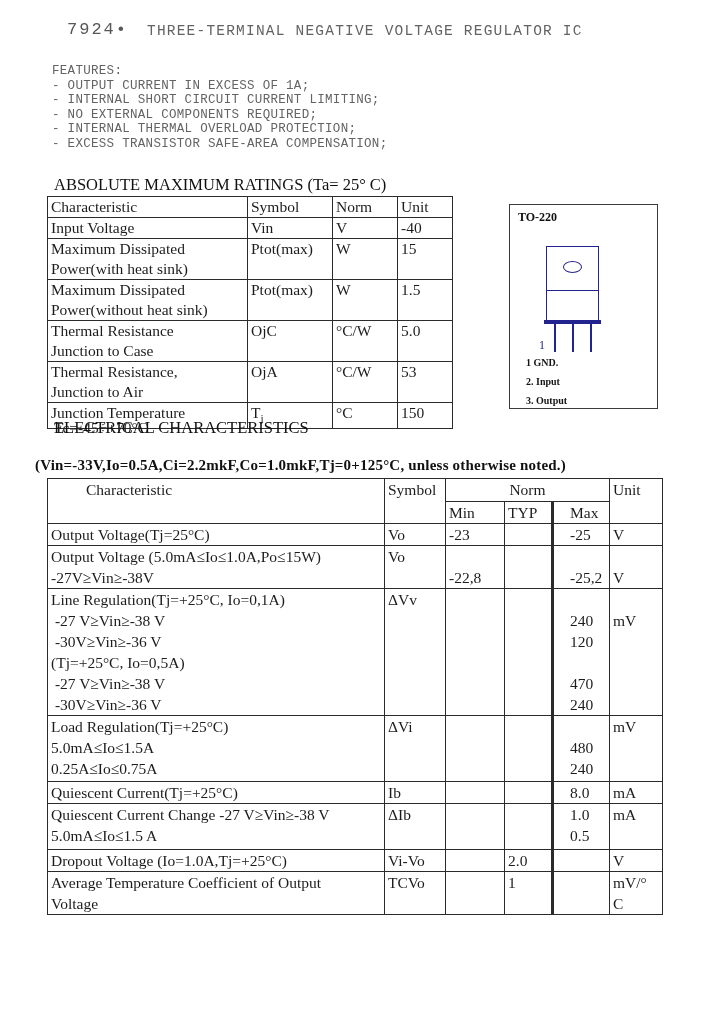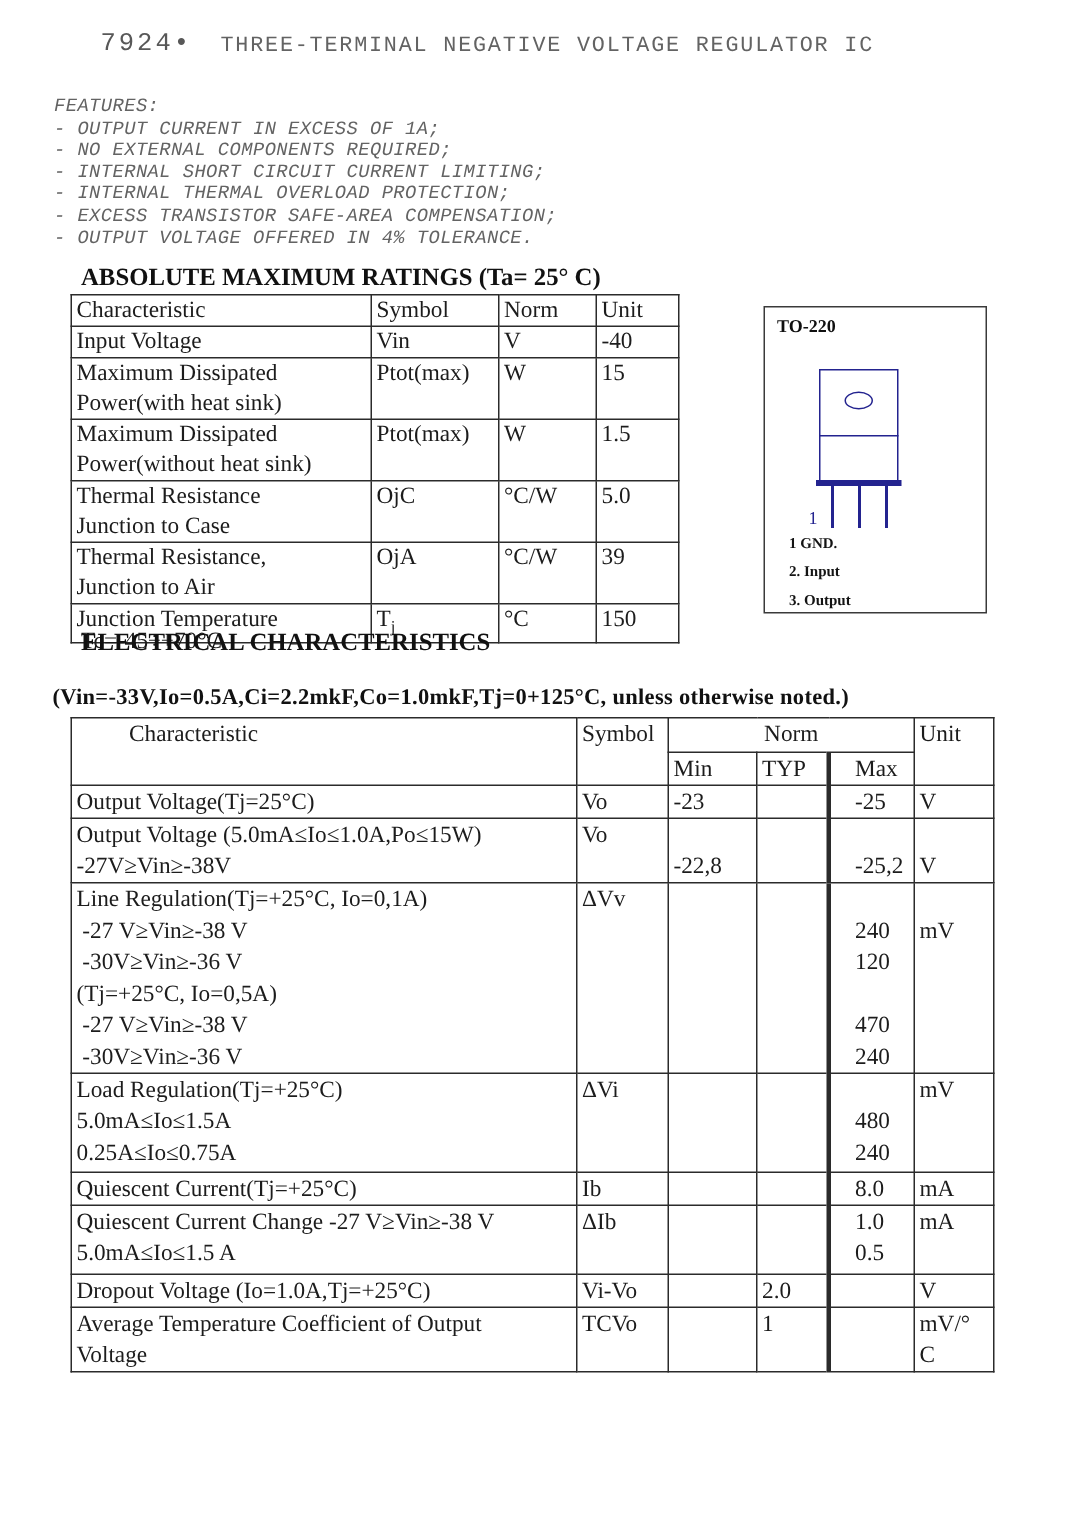--- a/index.html
+++ b/index.html
@@ -6,24 +6,24 @@
   html,body { background:#ffffff; }
   #page {
     position:relative; width:720px; height:1012px; background:#ffffff;
     font-family:"Liberation Serif", serif; color:#1c1c1c; overflow:hidden;margin-left:12px;
   }
 
   
   .tw { font-family:"Liberation Mono", "DejaVu Sans Mono", monospace; color:#636363; }
   #part-number { position:absolute; left:55px; top:20px; font-size:17px; letter-spacing:2px; color:#585858; }
   #doc-title   { position:absolute; left:135px; top:23px; font-size:14.5px; letter-spacing:1.2px; }
-  #features    { position:absolute; left:24px; top:64px; font-size:12.5px; line-height:14.6px; letter-spacing:0.3px;font-style:italic; }
+  #features    { position:absolute; left:40px; top:64px; font-size:12.5px; line-height:14.6px; letter-spacing:0.3px; }
 
   
-  .sec-title { position:absolute; font-weight:bold; font-size:16.5px; color:#111; }
+  .sec-title { position:absolute; font-weight:normal; font-size:16.5px; color:#111; }
   #abs-title  { left:42px; top:175px; }
   #elec-title { left:42px; top:418px; }
   #elec-cond  { position:absolute; left:23px; top:457px; font-weight:bold; font-size:15px; color:#111; letter-spacing:0.2px; }
   #tc-note    { position:absolute; left:42px; top:419px; font-size:15.5px; }
 
   
   table { border-collapse:collapse; table-layout:fixed; }
   td { border:1px solid #2b2b2b; vertical-align:top; font-size:15.5px; line-height:20px; padding:0 0 0 3px; overflow:hidden; }
   .ln { min-height:20px; white-space:pre; }
   #abs-table  { position:absolute; left:35px; top:196px; width:405px; }
@@ -52,25 +52,24 @@
 <body>
 
 <div id="page">
 
   <span id="part-number" class="tw">7924•</span>
   <span id="doc-title" class="tw">THREE-TERMINAL NEGATIVE VOLTAGE REGULATOR IC</span>
 
   <div id="features" class="tw">
     <div>FEATURES:</div>
     <div>- OUTPUT CURRENT IN EXCESS OF 1A;</div>
+    <div>- INTERNAL SHORT CIRCUIT CURRENT LIMITING;</div>
     <div>- NO EXTERNAL COMPONENTS REQUIRED;</div>
-    <div>- INTERNAL SHORT CIRCUIT CURRENT LIMITING;</div>
     <div>- INTERNAL THERMAL OVERLOAD PROTECTION;</div>
     <div>- EXCESS TRANSISTOR SAFE-AREA COMPENSATION;</div>
-    <div>- OUTPUT VOLTAGE OFFERED IN 4% TOLERANCE.</div>
   </div>
 
   <div id="abs-title" class="sec-title">ABSOLUTE MAXIMUM RATINGS (Ta= 25° C)</div>
 
   <table id="abs-table">
     <colgroup>
         <col style="width:200px">
         <col style="width:85px">
         <col style="width:65px">
         <col style="width:55px">
@@ -117,21 +116,21 @@
       <td>°C/W</td>
       <td>5.0</td>
     </tr>
     <tr style="height:40px">
       <td>
         <div class="ln">Thermal Resistance,</div>
         <div class="ln">Junction to Air</div>
       </td>
       <td>OjA</td>
       <td>°C/W</td>
-      <td>39</td>
+      <td>53</td>
     </tr>
     <tr style="height:20px">
       <td>
             <div class="ln">Junction Temperature</div>
           </td>
       <td><span>T</span><sub>j</sub></td>
       <td>°C</td>
       <td>150</td>
     </tr>
   </tbody>

